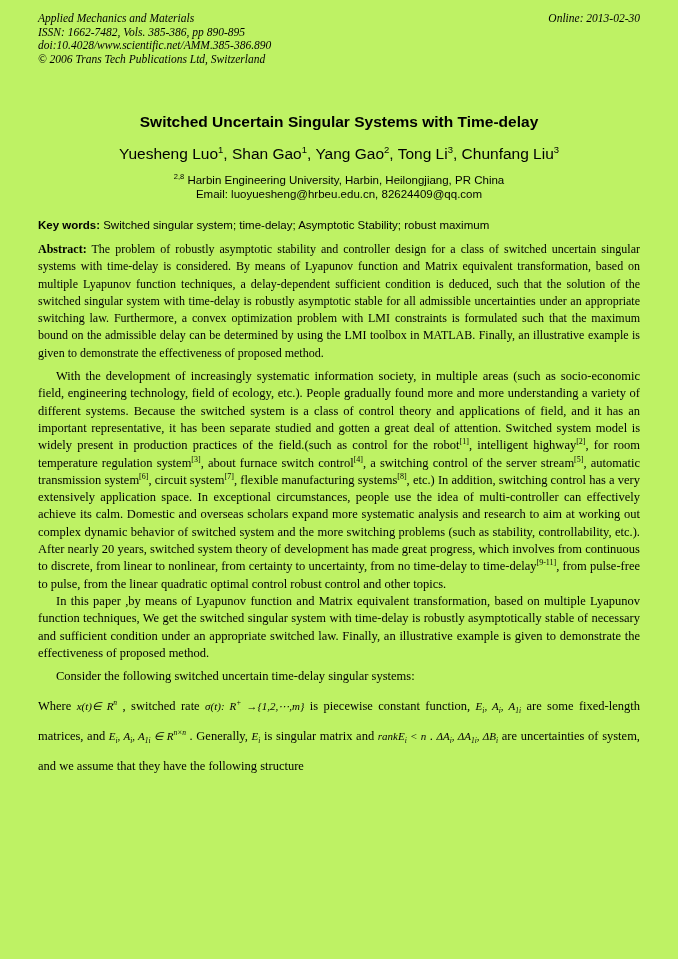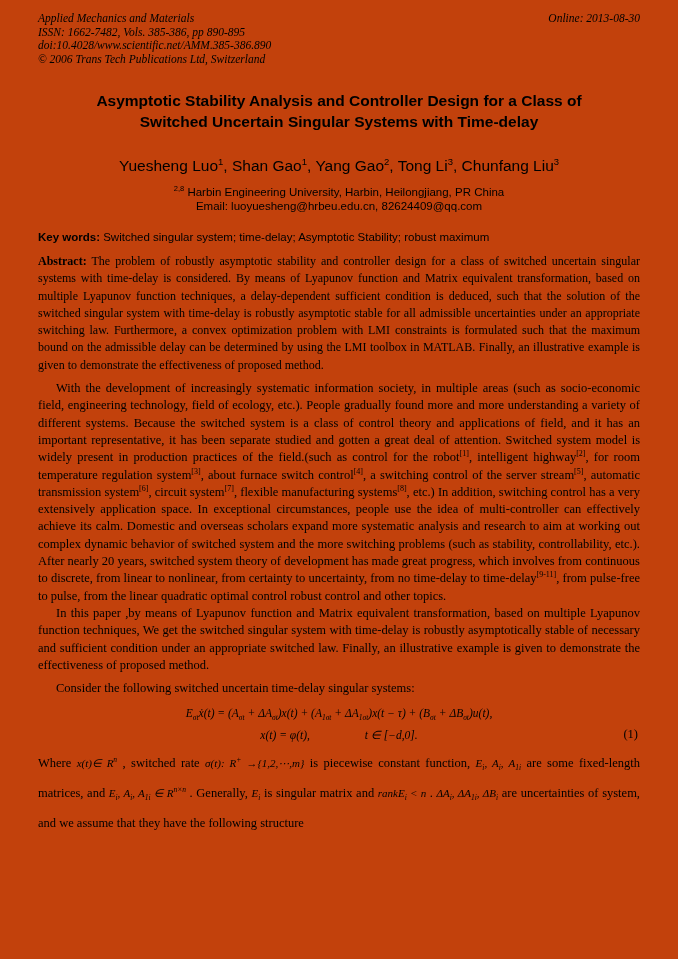--- a/index.html
+++ b/index.html
@@ -1,34 +1,34 @@
 <!DOCTYPE html>
 <html><head>
 <meta charset="utf-8">
 <style>
   * { margin:0; padding:0; box-sizing:border-box; }
   html,body { background:#ffffff; }
   body {
     width:678px; height:959px; overflow:hidden;
     font-family:"Liberation Serif", serif; color:#000;
   }
-  .page { width:678px; height:959px; padding:12px 38px 0 38px; background:#c2410c; }
+  .page { width:678px; height:959px; padding:12px 38px 0 38px; background:#bef264; }
 
   
   .hdr { display:flex; justify-content:space-between; align-items:flex-start;
          font-family:"Liberation Serif", serif; }
   .hdr-left div, .hdr-right {
     font-style:italic; font-size:11.5px; line-height:13.5px; white-space:nowrap;
   }
 
   
   .title { margin-top:24px; text-align:center;
     font-family:"Liberation Sans", sans-serif; font-weight:bold;
     font-size:15.5px; line-height:21px; }
-  .authors { margin-top:24px; text-align:center;
+  .authors { margin-top:12px; text-align:center;
     font-family:"Liberation Sans", sans-serif; font-size:15.5px; }
   .authors sup { font-size:9.5px; }
   .affils { margin-top:7px; text-align:center;
     font-family:"Liberation Sans", sans-serif; font-size:11.5px; line-height:14.5px; }
   .affils sup { font-size:7.5px; }
 
   
   .kw { margin-top:16px; font-family:"Liberation Sans", sans-serif;
         font-size:11.5px; line-height:15px; }
   .kw b { font-weight:bold; }
@@ -60,25 +60,25 @@
 
 <div class="page">
 
   <div class="hdr">
     <div class="hdr-left">
       <div>Applied Mechanics and Materials</div>
       <div>ISSN: 1662-7482, Vols. 385-386, pp 890-895</div>
       <div>doi:10.4028/www.scientific.net/AMM.385-386.890</div>
       <div>© 2006 Trans Tech Publications Ltd, Switzerland</div>
     </div>
-    <div class="hdr-right">Online: 2013-08-30</div>
+    <div class="hdr-right">Online: 2013-02-30</div>
   </div>
 
   <div class="title">
-    <span>Asymptotic Stability Analysis and Controller Design for a Class of</span><br>
+    <br>
     <span>Switched Uncertain Singular Systems with Time-delay</span>
   </div>
 
   <div class="authors">Yuesheng Luo<sup>1</sup>, Shan Gao<sup>1</sup>, Yang Gao<sup>2</sup>, Tong Li<sup>3</sup>, Chunfang Liu<sup>3</sup></div>
 
   <div class="affils">
     <div><sup>2,8</sup> Harbin Engineering University, Harbin, Heilongjiang, PR China</div>
     <div>Email: luoyuesheng@hrbeu.edu.cn, 82624409@qq.com</div>
   </div>
 
@@ -92,24 +92,16 @@
     <span>The problem of robustly asymptotic stability and controller design for a class of switched uncertain singular systems with time-delay is considered. By means of Lyapunov function and Matrix equivalent transformation, based on multiple Lyapunov function techniques, a delay-dependent sufficient condition is deduced, such that the solution of the switched singular system with time-delay is robustly asymptotic stable for all admissible uncertainties under an appropriate switching law. Furthermore, a convex optimization problem with LMI constraints is formulated such that the maximum bound on the admissible delay can be determined by using the LMI toolbox in MATLAB. Finally, an illustrative example is given to demonstrate the effectiveness of proposed method.</span>
   </p>
 
 
   <p class="body-p">With the development of increasingly systematic information society, in multiple areas (such as socio-economic field, engineering technology, field of ecology, etc.). People gradually found more and more understanding a variety of different systems. Because the switched system is a class of control theory and applications of field, and it has an important representative, it has been separate studied and gotten a great deal of attention. Switched system model is widely present in production practices of the field.(such as control for the robot<sup>[1]</sup>, intelligent highway<sup>[2]</sup>, for room temperature regulation system<sup>[3]</sup>, about furnace switch control<sup>[4]</sup>, a switching control of the server stream<sup>[5]</sup>, automatic transmission system<sup>[6]</sup>, circuit system<sup>[7]</sup>, flexible manufacturing systems<sup>[8]</sup>, etc.) In addition, switching control has a very extensively application space. In exceptional circumstances, people use the idea of multi-controller can effectively achieve its calm. Domestic and overseas scholars expand more systematic analysis and research to aim at working out complex dynamic behavior of switched system and the more switching problems (such as stability, controllability, etc.). After nearly 20 years, switched system theory of development has made great progress, which involves from continuous to discrete, from linear to nonlinear, from certainty to uncertainty, from no time-delay to time-delay<sup>[9-11]</sup>, from pulse-free to pulse, from the linear quadratic optimal control robust control and other topics.</p>
   <p class="body-p no-gap">In this paper ,by means of Lyapunov function and Matrix equivalent transformation, based on multiple Lyapunov function techniques, We get the switched singular system with time-delay is robustly asymptotically stable of necessary and sufficient condition under an appropriate switched law. Finally, an illustrative example is given to demonstrate the effectiveness of proposed method.</p>
 
 
   <p class="body-p">Consider the following switched uncertain time-delay singular systems:</p>
 
-  <div class="eq-wrap">
-    <div class="eq-line1">E<sub>σt</sub>ẋ(t) = (A<sub>σt</sub> + ΔA<sub>σt</sub>)x(t) + (A<sub>1σt</sub> + ΔA<sub>1σt</sub>)x(t − τ) + (B<sub>σt</sub> + ΔB<sub>σt</sub>)u(t),</div>
-    <div class="eq-line2">
-      <span>x(t) = φ(t),</span>
-      <span class="t-part">t ∈ [−d,0].</span>
-    </div>
-    <div class="eq-no">(1)</div>
-  </div>
 
   <p class="where">Where <i class="m">x(t)∈ R<sup>n</sup></i> , switched rate <i class="m">σ(t): R<sup>+</sup> →{1,2,⋯,m}</i> is piecewise constant function, <i class="m">E<sub>i</sub>, A<sub>i</sub>, A<sub>1i</sub></i> are some fixed-length matrices, and <i class="m">E<sub>i</sub>, A<sub>i</sub>, A<sub>1i</sub> ∈ R<sup>n×n</sup></i> . Generally, <i class="m">E<sub>i</sub></i> is singular matrix and <i class="m">rankE<sub>i</sub> &lt; n</i> . <i class="m">ΔA<sub>i</sub>, ΔA<sub>1i</sub>, ΔB<sub>i</sub></i> are uncertainties of system, and we assume that they have the following structure</p>
 
 </div>
 
 </body></html>

